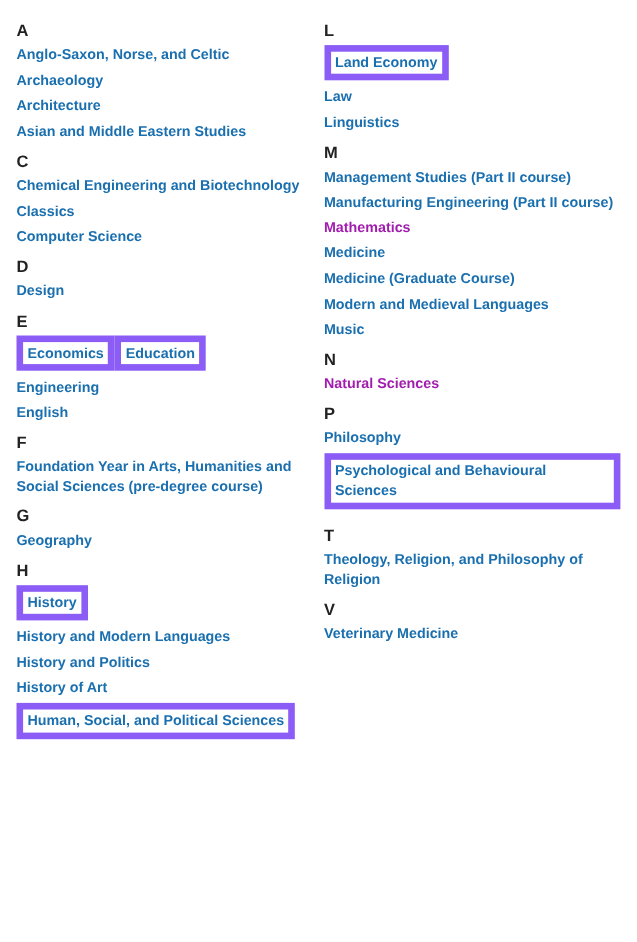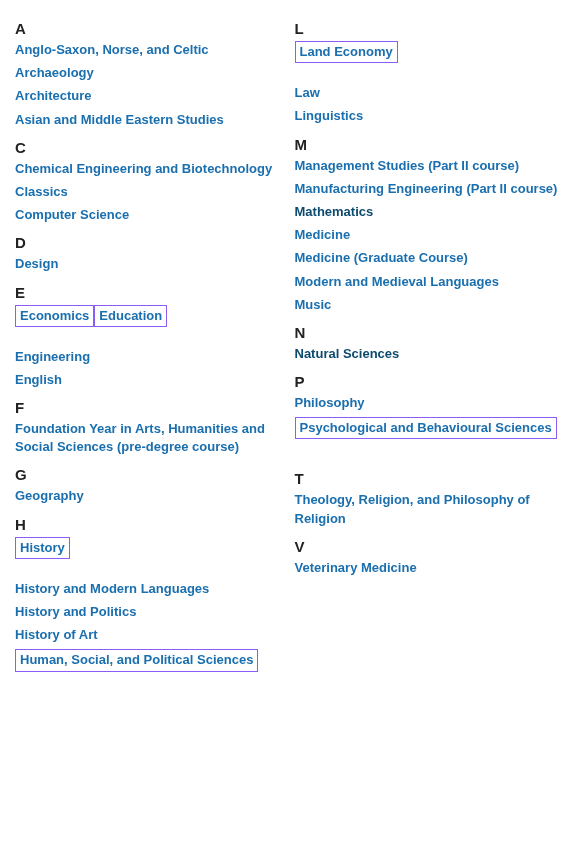--- a/index.html
+++ b/index.html
@@ -29,28 +29,28 @@
     .item {
       display: block;
       color: #1a6faf;
       text-decoration: none;
       font-size: 13px;
       margin-bottom: 5px;
       line-height: 1.4;
       font-weight: bold;
     }
     .item.purple {
-      color: #0c4a6e;
+      color: #a21caf;
       font-weight: bold;
     }
     .item.boxed {
       display: inline-block;
-      border: 1px solid #8b5cf6;
+      border: 6px solid #8b5cf6;
       padding: 1px 4px;
-      margin-bottom: 21px;
+      margin-bottom: 6px;
       line-height: 1.4;
     }
     .watermark {
       position: absolute;
       left: 90px;
       top: 280px;
       font-size: 36px;
       color: red;
       font-family: serif;
       pointer-events: none;

